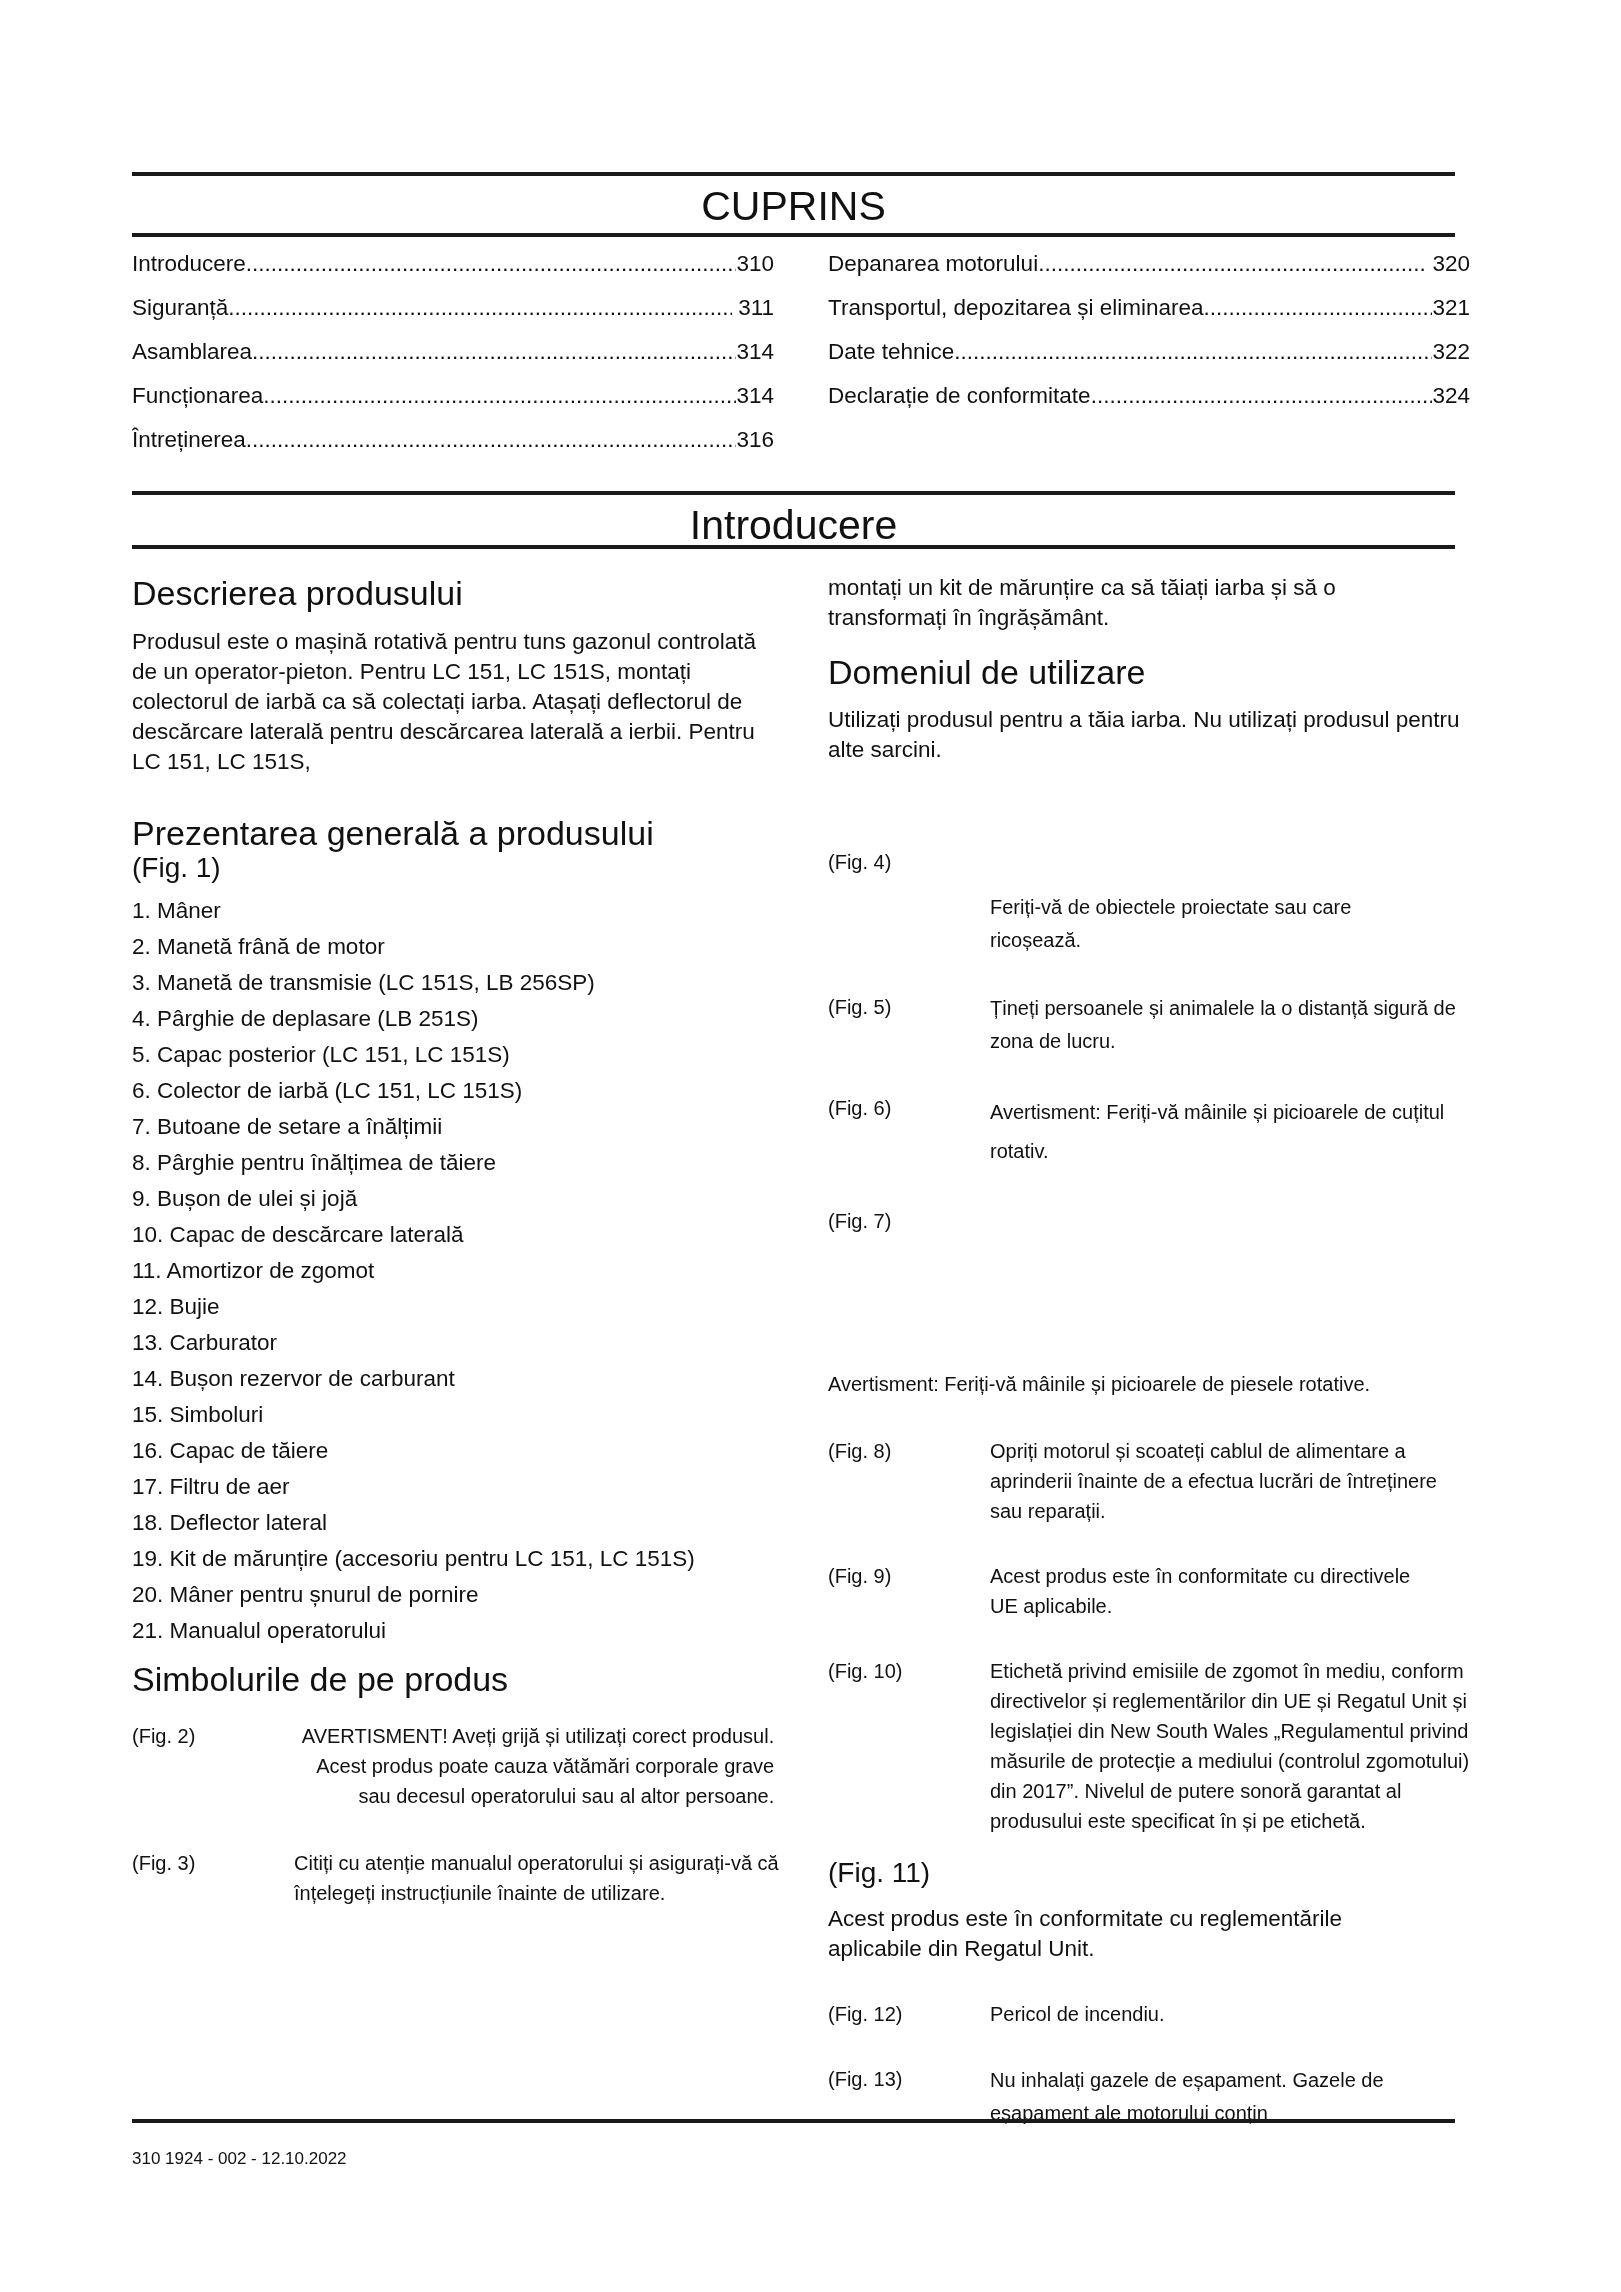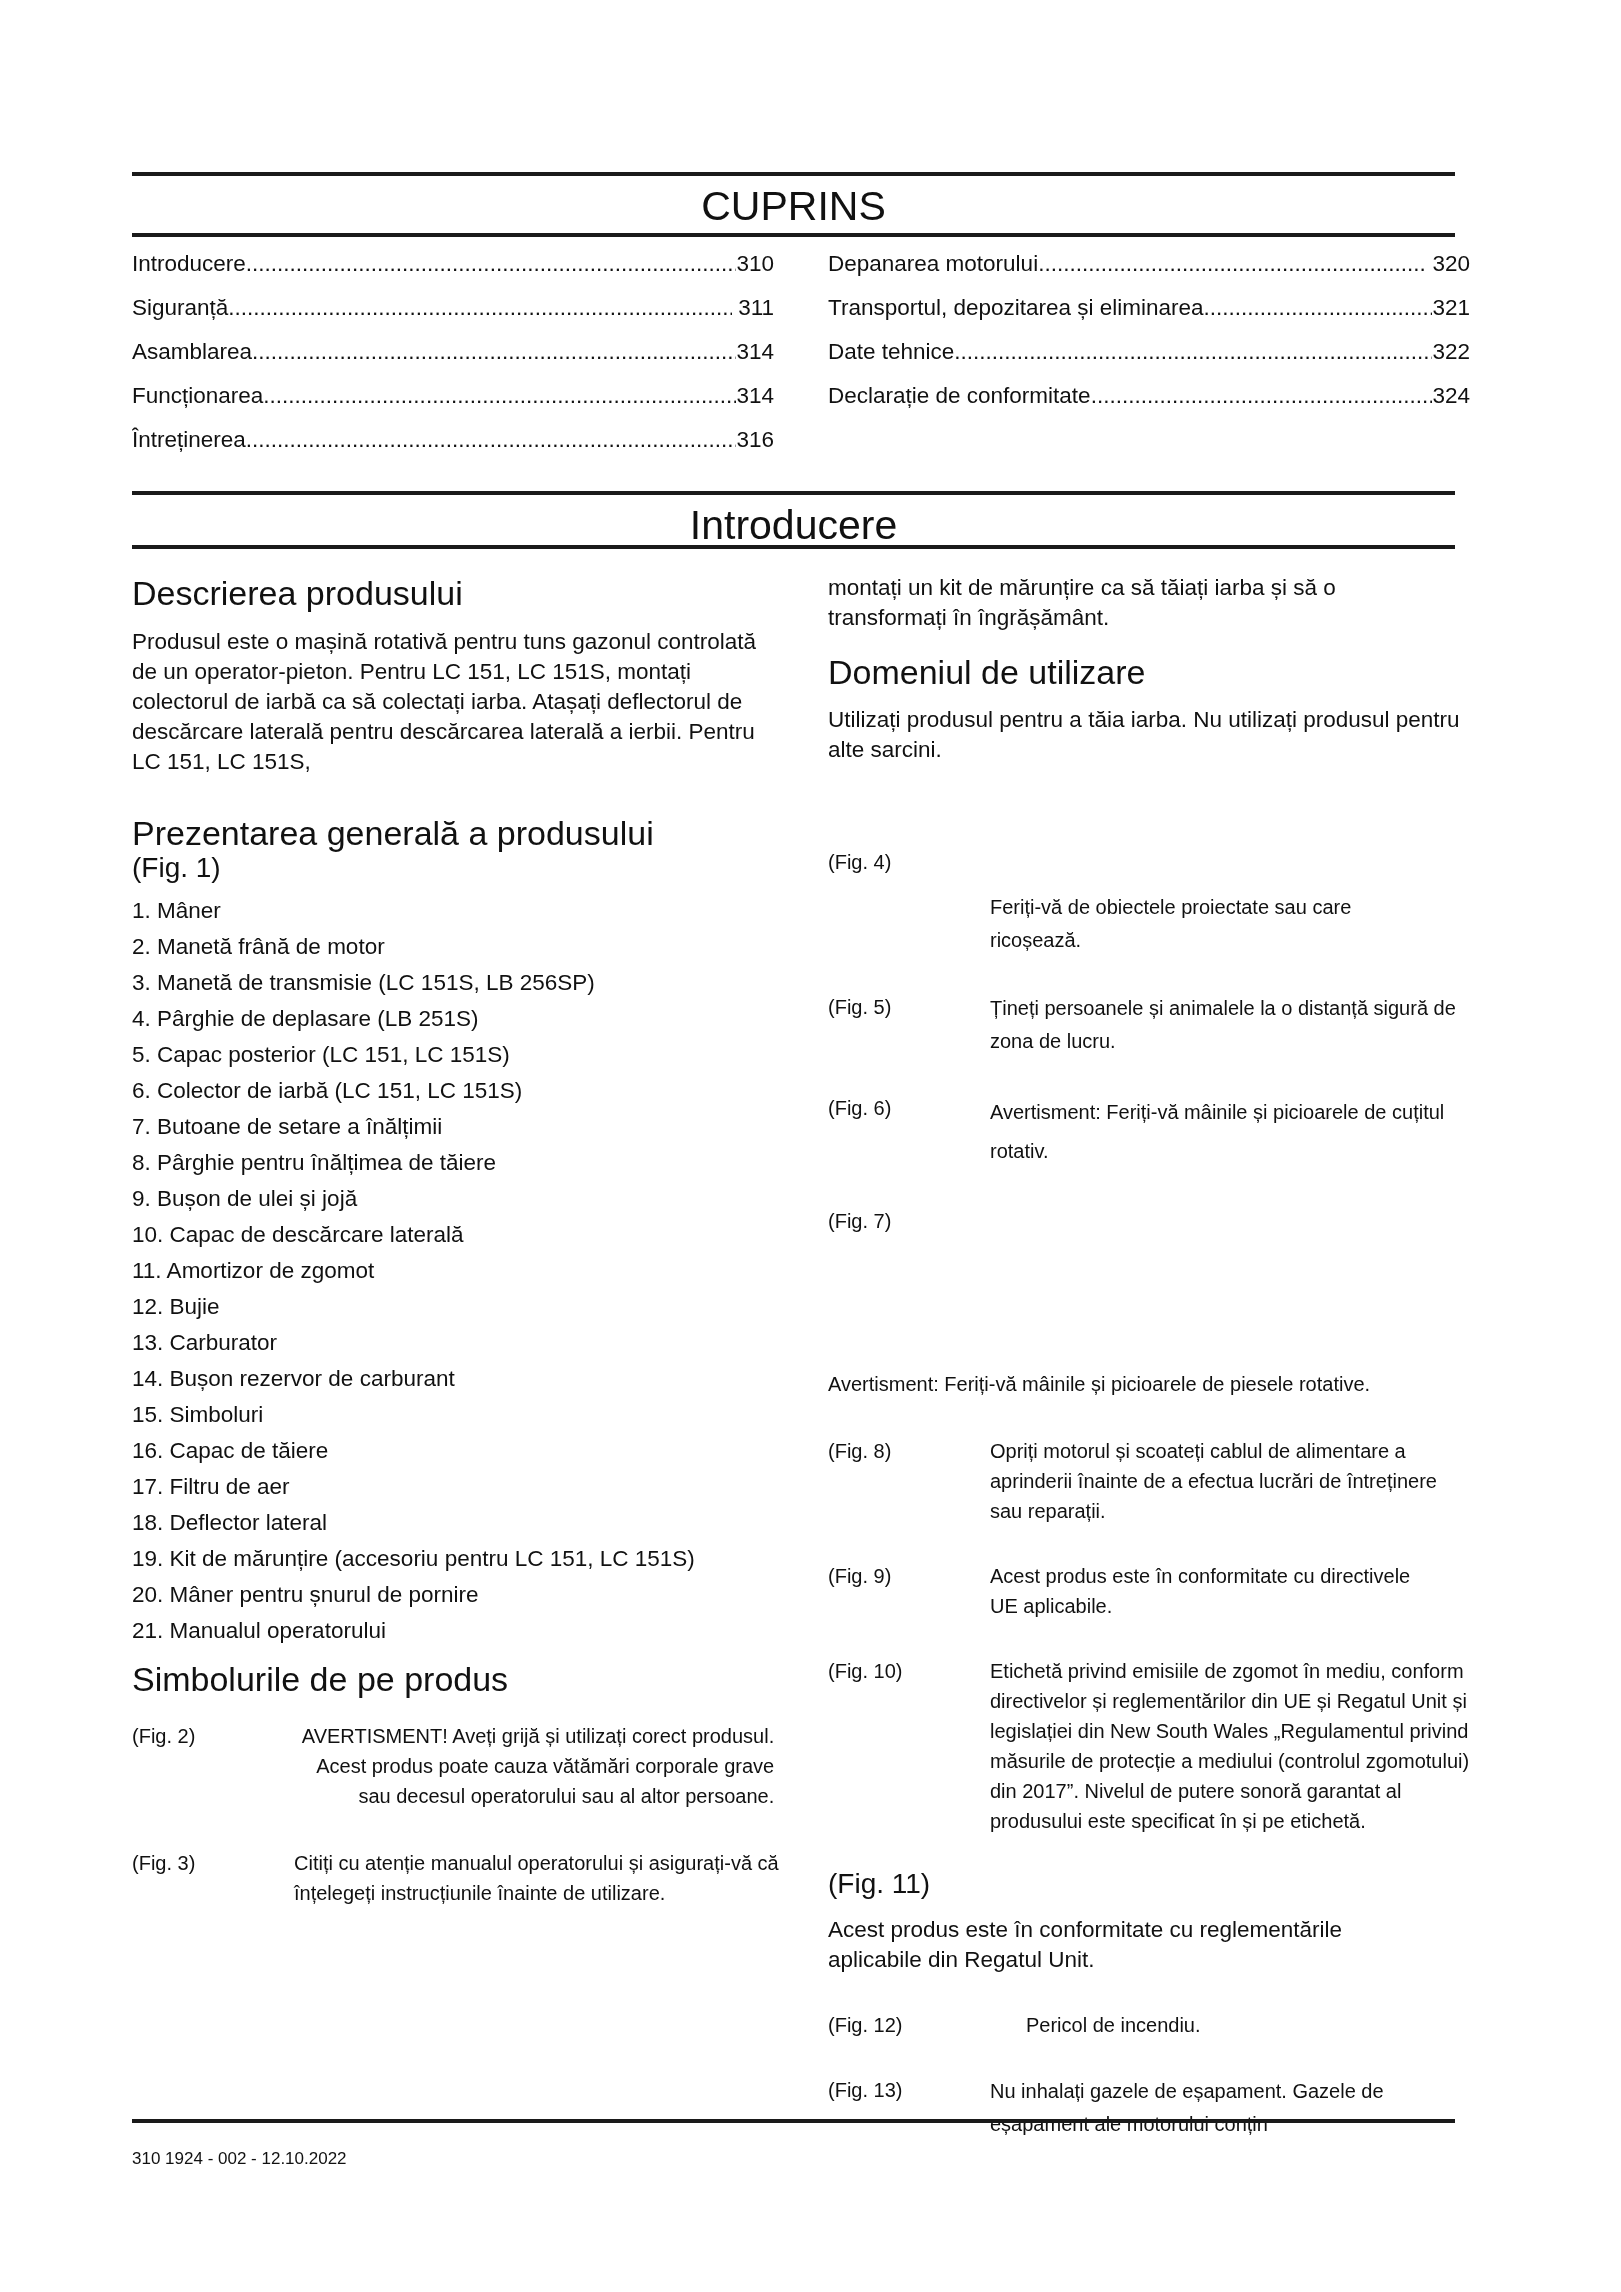--- a/index.html
+++ b/index.html
@@ -151,29 +151,29 @@
     <span class="sym-text" style="line-height:33px;">Avertisment: Feriți-vă mâinile și picioarele de piesele rotative.</span>
   </div>
   <div class="sym-row" style="margin-bottom:35px;">
     <span class="sym-fig">(Fig. 8)</span>
     <span class="sym-text" style="padding-right:19.6px;">Opriți motorul și scoateți cablul de alimentare a aprinderii înainte de a efectua lucrări de întreținere sau reparații.</span>
   </div>
   <div class="sym-row" style="margin-bottom:35px;">
     <span class="sym-fig">(Fig. 9)</span>
     <span class="sym-text" style="padding-right:59px;">Acest produs este în conformitate cu directivele UE aplicabile.</span>
   </div>
-  <div class="sym-row" style="margin-bottom:33px;">
+  <div class="sym-row" style="margin-bottom:22px;">
     <span class="sym-fig">(Fig. 10)</span>
     <span class="sym-text" style="padding-right:4.9px;">Etichetă privind emisiile de zgomot în mediu, conform directivelor și reglementărilor din UE și Regatul Unit și legislației din New South Wales „Regulamentul privind măsurile de protecție a mediului (controlul zgomotului) din 2017”. Nivelul de putere sonoră garantat al produsului este specificat în și pe etichetă.</span>
   </div>
 
   <div class="fig-ref" style="margin-bottom:15.7px;">(Fig. 11)</div>
   <p class="body" style="margin-bottom:35px; padding-right:49px;">Acest produs este în conformitate cu reglementările aplicabile din Regatul Unit.</p>
 
-  <div class="sym-row" style="margin-bottom:35px;gap:36px;">
+  <div class="sym-row" style="margin-bottom:35px;">
     <span class="sym-fig">(Fig. 12)</span>
     <span class="sym-text">Pericol de incendiu.</span>
   </div>
   <div class="sym-row">
     <span class="sym-fig">(Fig. 13)</span>
     <span class="sym-text" style="line-height:33px;">Nu inhalați gazele de eșapament. Gazele de eșapament ale motorului conțin</span>
   </div>
 </div>
 
 <div class="rule" style="top:2119px;"></div>

